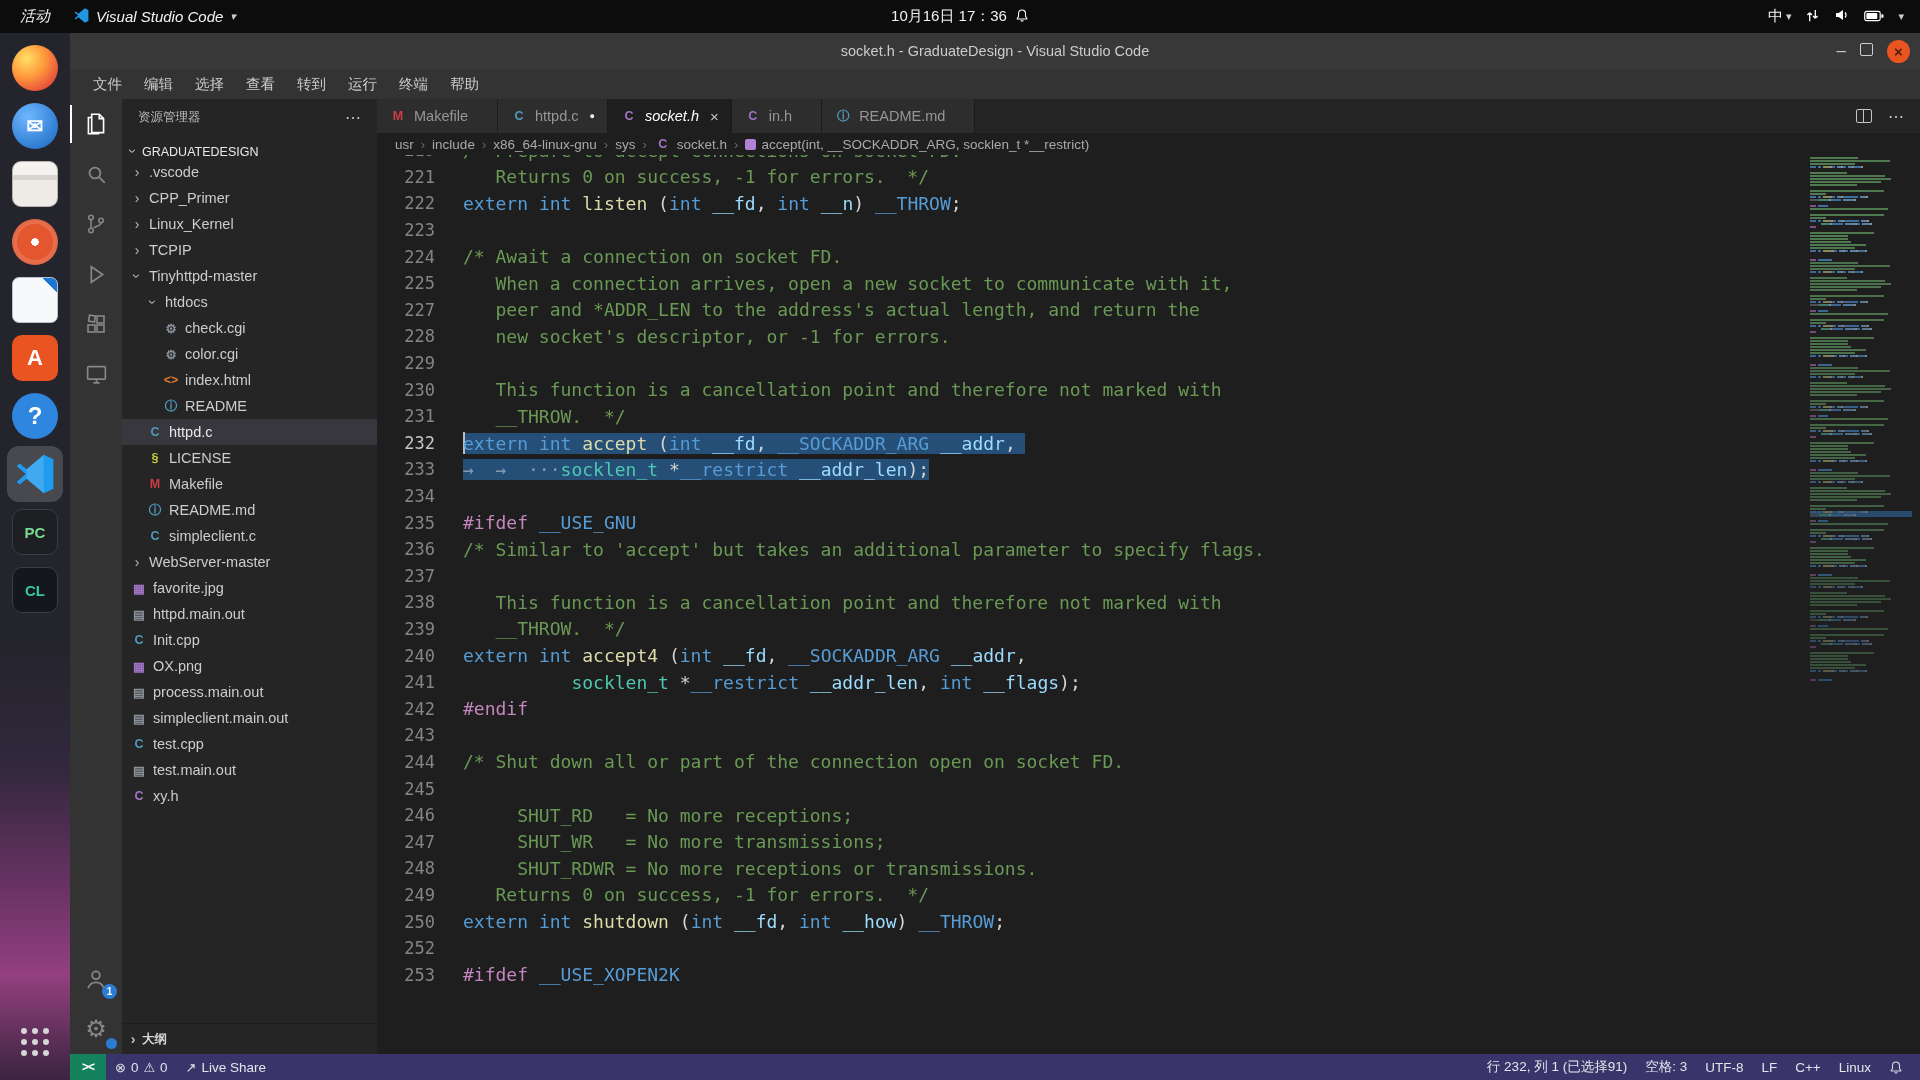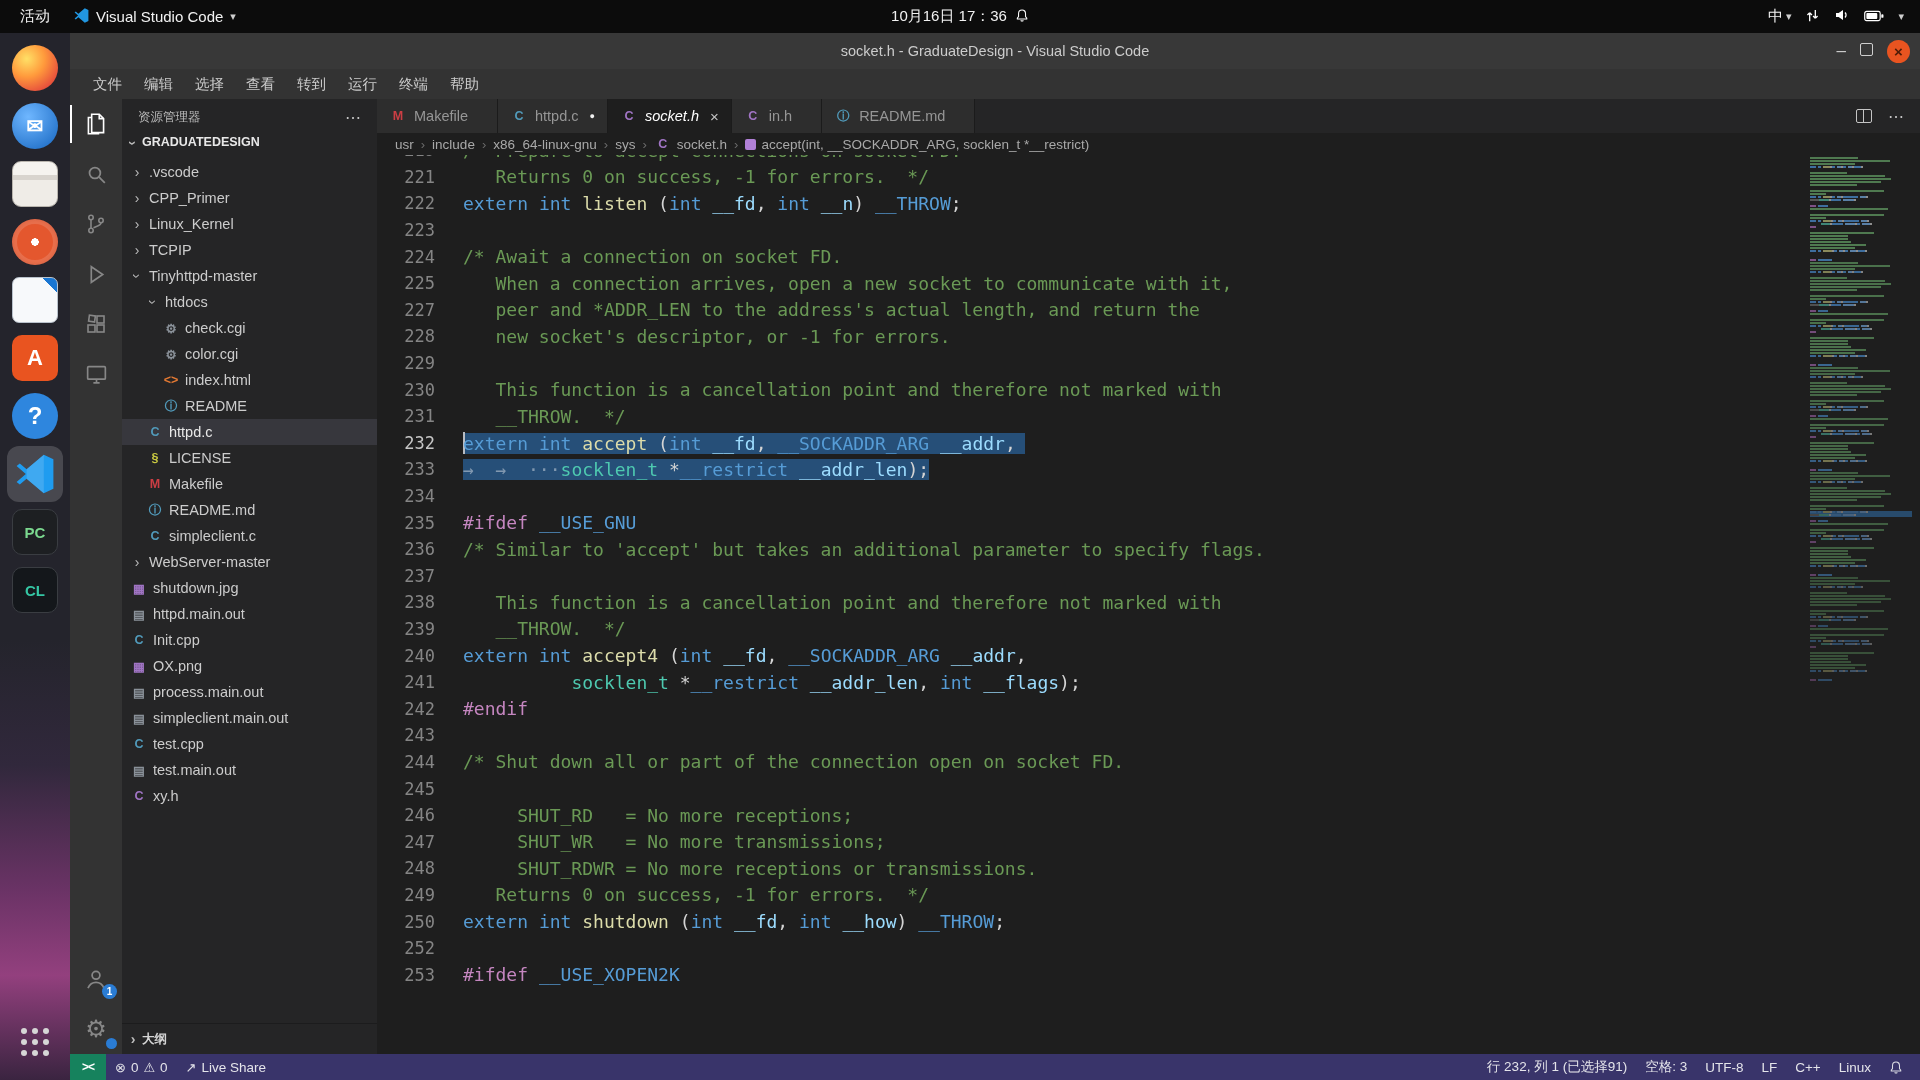--- a/index.html
+++ b/index.html
@@ -2,21 +2,21 @@
 <html><head>
 <meta charset="utf-8">
 <style>
   html,body{margin:0;padding:0;background:#000;}
   .screen{width:1920px;height:1080px;overflow:hidden;position:relative;
     font-family:"Liberation Sans",sans-serif;-webkit-font-smoothing:antialiased;}
 
   
   .gnome-bar{height:33px;background:#0c0c0c;color:#f2f2f2;display:flex;align-items:center;
     padding:0 16px;font-size:15px;position:relative;box-sizing:border-box;}
-  .gb-left{display:flex;align-items:center;gap:20px;}
+  .gb-left{display:flex;align-items:center;gap:20px;font-style:italic;}
   .gb-activities{padding:0 4px;cursor:default;}
   .gb-app{display:flex;align-items:center;gap:7px;}
   .gb-center{position:absolute;left:50%;transform:translateX(-50%);display:flex;align-items:center;gap:8px;font-weight:500;}
   .gb-right{margin-left:auto;display:flex;align-items:center;gap:14px;}
   .gb-im{display:flex;align-items:center;gap:3px;}
   .caret{font-size:11px;color:#cfcfcf;}
 
   
   .main{display:flex;height:1047px;}
 
@@ -65,21 +65,21 @@
   .ab-bottom{margin-top:auto;}
   .badge{position:absolute;right:5px;bottom:5px;background:#2a7cd4;color:#fff;font-size:10px;min-width:15px;height:15px;
     border-radius:8px;display:flex;align-items:center;justify-content:center;font-weight:bold;}
   .badge.dot{min-width:11px;height:11px;}
   .gear-glyph{font-size:24px;}
 
   
   .sidebar{width:255px;flex:none;background:#252526;color:#cccccc;display:flex;flex-direction:column;min-height:0;}
   .sb-head{height:36px;flex:none;display:flex;align-items:center;padding:0 16px;font-size:12.5px;color:#bbbbbb;}
   .sb-head .more{margin-left:auto;font-size:16px;color:#c5c5c5;}
-  .sb-section{height:24px;flex:none;display:flex;align-items:flex-start;font-weight:bold;font-size:12.5px;color:#e8e8e8;padding-left:4px;gap:2px;}
+  .sb-section{height:24px;flex:none;display:flex;align-items:flex-end;font-weight:normal;font-size:12.5px;color:#e8e8e8;padding-left:4px;gap:2px;}
   .chev{display:inline-block;width:14px;text-align:center;color:#bdbdbd;font-size:14px;transform:none;}
   .chev.open{transform:rotate(90deg);}
   .tree{flex:1;overflow:hidden;}
   .trow{height:26px;display:flex;align-items:center;gap:5px;font-size:14.5px;color:#cccccc;white-space:nowrap;}
   .trow.selected{background:#37373d;color:#e8e8e8;}
   .fi{display:inline-flex;width:18px;justify-content:center;font-size:12.5px;font-weight:bold;flex:none;}
   .outline{height:30px;flex:none;display:flex;align-items:center;font-weight:bold;font-size:12.5px;color:#d5d5d5;
     border-top:1px solid #1c1c1d;padding-left:4px;gap:2px;}
 
   
@@ -380,21 +380,21 @@
               <div class="trow" style="padding-left: 24px;">
                 <span class="fi" style="color: rgb(81, 154, 186);">C</span>
                 <span class="tlabel">simpleclient.c</span>
               </div>
               <div class="trow" style="padding-left: 8px;">
                 <span class="chev">›</span>
                 <span class="tlabel">WebServer-master</span>
               </div>
               <div class="trow" style="padding-left: 8px;">
                 <span class="fi" style="color: rgb(160, 116, 196);">▦</span>
-                <span class="tlabel">shutdown.jpg</span>
+                <span class="tlabel">favorite.jpg</span>
               </div>
               <div class="trow" style="padding-left: 8px;">
                 <span class="fi" style="color: rgb(138, 145, 153);">▤</span>
                 <span class="tlabel">httpd.main.out</span>
               </div>
               <div class="trow" style="padding-left: 8px;">
                 <span class="fi" style="color: rgb(81, 154, 186);">C</span>
                 <span class="tlabel">Init.cpp</span>
               </div>
               <div class="trow" style="padding-left: 8px;">

